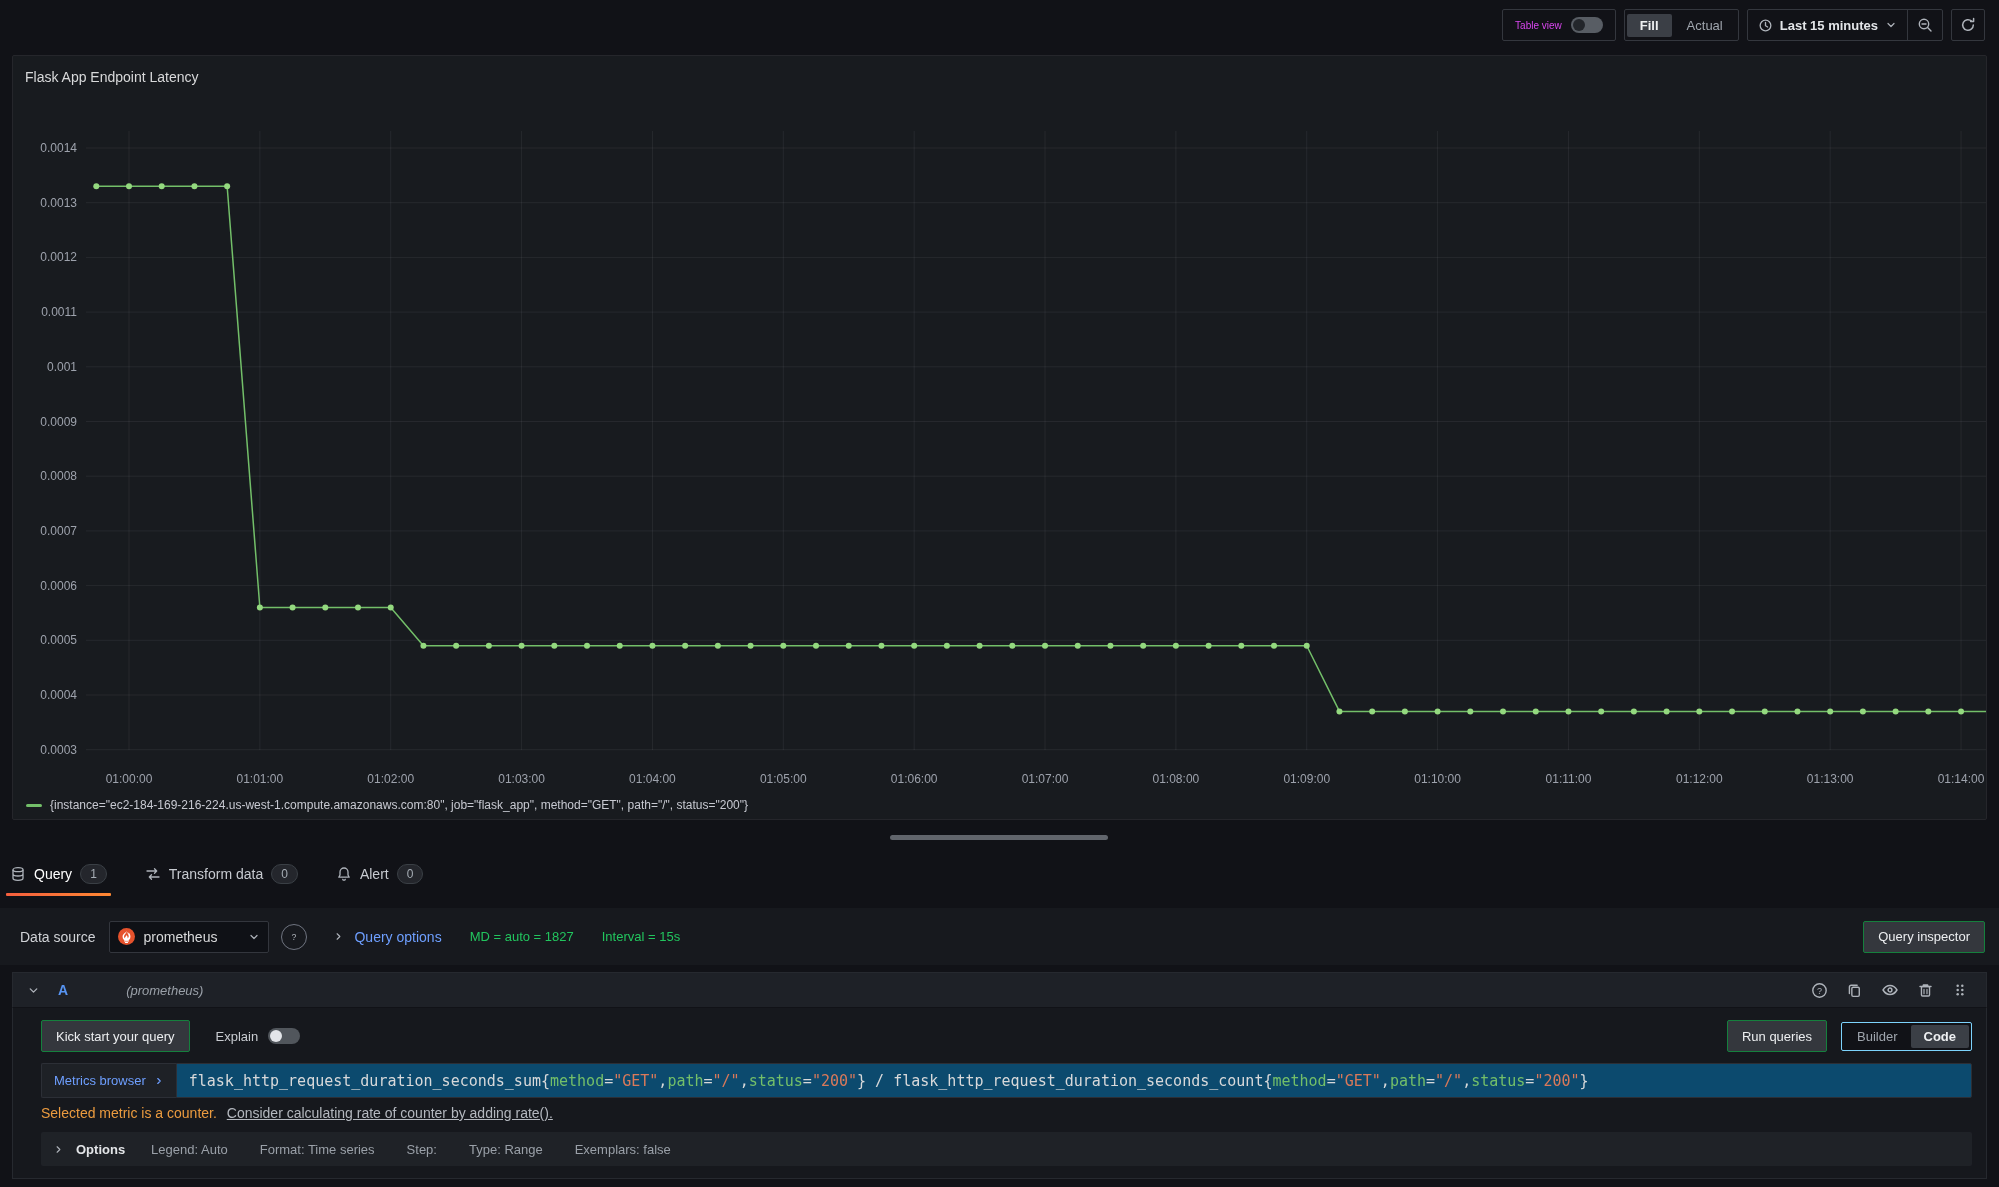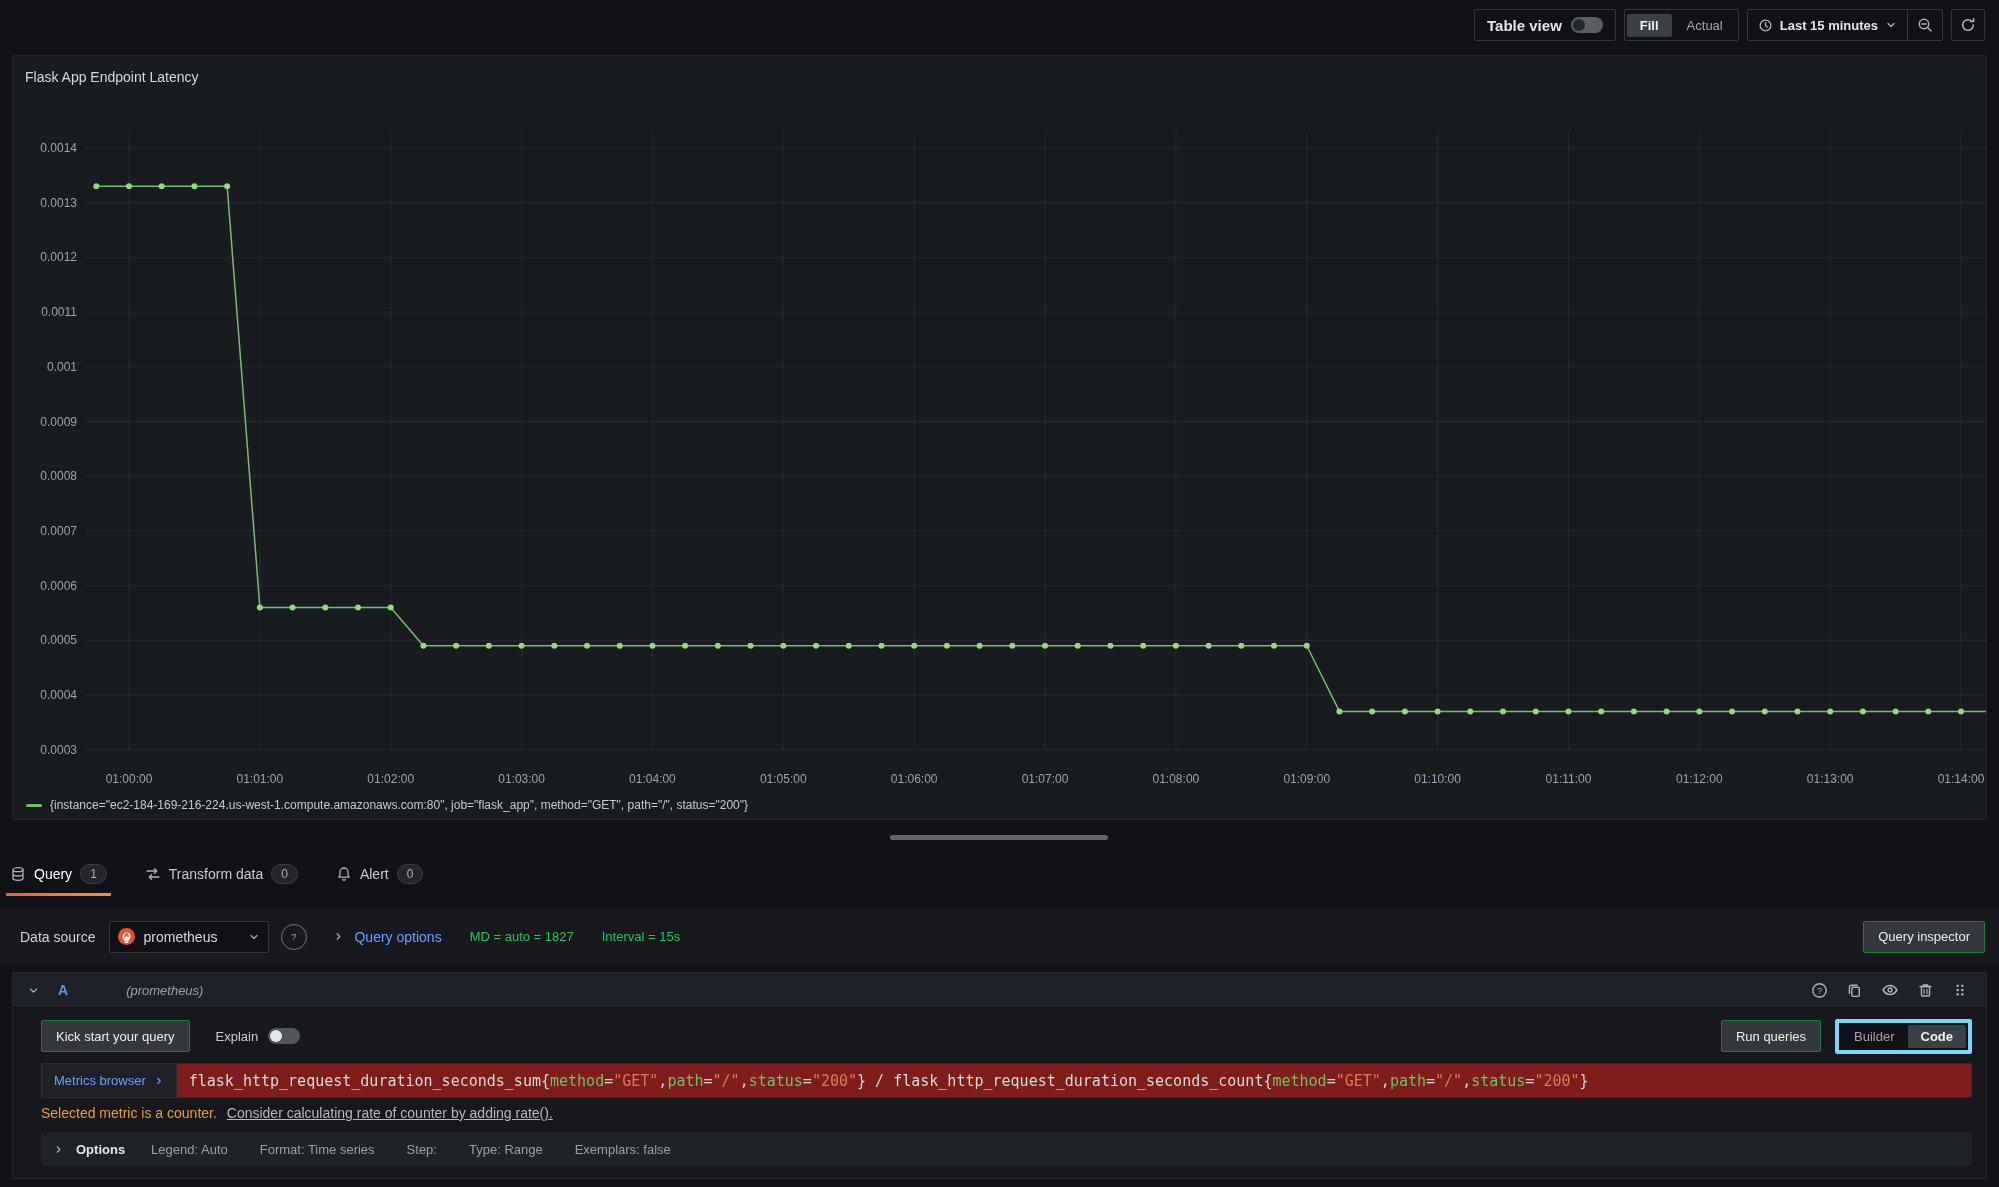--- a/index.html
+++ b/index.html
@@ -4,21 +4,21 @@
 <style>
   * { box-sizing: border-box; margin: 0; padding: 0; }
   html,body { width:1999px; height:1187px; }
   body { background:#111217; font-family:"Liberation Sans",sans-serif; color:#d8d9da; position:relative; overflow:hidden; }
   svg { display:block; }
 
   
   .toolbar { position:absolute; top:8px; right:14px; height:34px; display:flex; gap:8px; align-items:center; }
   .tb-group { display:flex; align-items:center; height:32px; border:1px solid #34373e; border-radius:2px; background:#111217; }
   .tableview { padding:0 12px; gap:9px; }
-  .tableview .lbl { font-size:15px; color:#e5e5e5;font-weight:bold; }
+  .tableview .lbl { font-size:10px; color:#d946ef; }
   .toggle { width:32px; height:16px; border-radius:9px; position:relative; cursor:pointer; }
   .toggle .knob { width:12px; height:12px; border-radius:50%; position:absolute; top:2px; left:2px; }
   .tv-toggle { background:#585d64; } .tv-toggle .knob { background:#23262b; }
   .explain-toggle { background:#51565c; } .explain-toggle .knob { background:#e3e5e9; }
   .segmented { padding:2px; gap:2px; }
   .seg { padding:4px 13px; font-size:13px; color:#9fa5ad; border-radius:2px; cursor:pointer; }
   .seg.active { background:#3b3f46; color:#eef0f2; font-weight:700; }
   .timepicker { }
   .tp-main { display:flex; align-items:center; gap:7px; padding:0 10px; height:100%; cursor:pointer; }
   .tp-main .lbl { font-size:13px; font-weight:700; color:#e3e5e8; }
@@ -64,26 +64,26 @@
   .qeditor { position:absolute; top:972px; left:12px; width:1975px; }
   .q-header { height:36px; background:#1e2127; border:1px solid #26292f; border-bottom:1px solid #111217; display:flex; align-items:center; padding:0 12px 0 14px; }
   .q-header .refid { color:#5794f2; font-weight:700; font-size:14px; margin:0 14px 0 18px; }
   .q-header .ds-hint { color:#9aa0a8; font-size:13px; font-style:italic; margin-left:44px; }
   .q-hicons { display:flex; align-items:center; gap:18px; margin-right:6px; }
   .q-hicons .icn { cursor:pointer; }
   .q-body { background:#16181d; border:1px solid #26292f; border-top:none; padding:12px 14px 12px 28px; }
   .row1 { display:flex; align-items:center; height:32px; margin-bottom:11px; }
   .explain { display:flex; align-items:center; gap:10px; margin-left:26px; }
   .explain .lbl { font-size:13px; color:#c9ccd1; }
-  .bc-group { display:flex; align-items:center; border:4px solid #7dd3fc; border-radius:2px; padding:2px; margin-left:14px; background:#111217; }
+  .bc-group { display:flex; align-items:center; border:1px solid #7dd3fc; border-radius:2px; padding:2px; margin-left:14px; background:#111217; }
   .run-btn { margin-left:auto; }
   .qfield { display:flex; height:35px; margin-top:2px;justify-content:flex-end; }
   .mb-label { display:flex; align-items:center; gap:8px; background:#1e2126; border:1px solid #2c2f36; border-right:none; border-radius:2px 0 0 2px; padding:0 12px; cursor:pointer; }
   .mb-label .lbl { font-size:13px; font-weight:500; color:#6e9fff; white-space:nowrap; }
-  .code-area { flex:1; background:#7f1d1d; border:1px solid #2c2f36; border-radius:0 2px 2px 0; display:flex; align-items:center; padding:0 12px; font-family:"DejaVu Sans Mono",monospace; font-size:15px; white-space:pre; overflow:hidden; }
+  .code-area { flex:1; background:#0c4a6e; border:1px solid #2c2f36; border-radius:0 2px 2px 0; display:flex; align-items:center; padding:0 12px; font-family:"DejaVu Sans Mono",monospace; font-size:15px; white-space:pre; overflow:hidden; }
   .tok-plain { color:#d8d9da; } .tok-label { color:#73bf69; } .tok-string { color:#d9795a; }
   .warn-row { margin-top:7px; font-size:14px; }
   .warn-text { color:#eb9b3f; }
   .warn-link { color:#b4b8bf; text-decoration:underline; cursor:pointer; margin-left:6px; }
   .options-strip { margin-top:11px; height:34px; background:#1f2227; border-radius:2px; display:flex; align-items:center; gap:0; padding:0 12px; cursor:pointer; }
   .options-strip .opt-title { font-size:13px; font-weight:700; color:#e3e5e8; margin:0 26px 0 12px; }
   .opt-item { font-size:13px; color:#9aa0a8; margin-right:32px; }
 </style>
 </head>
 <body>

